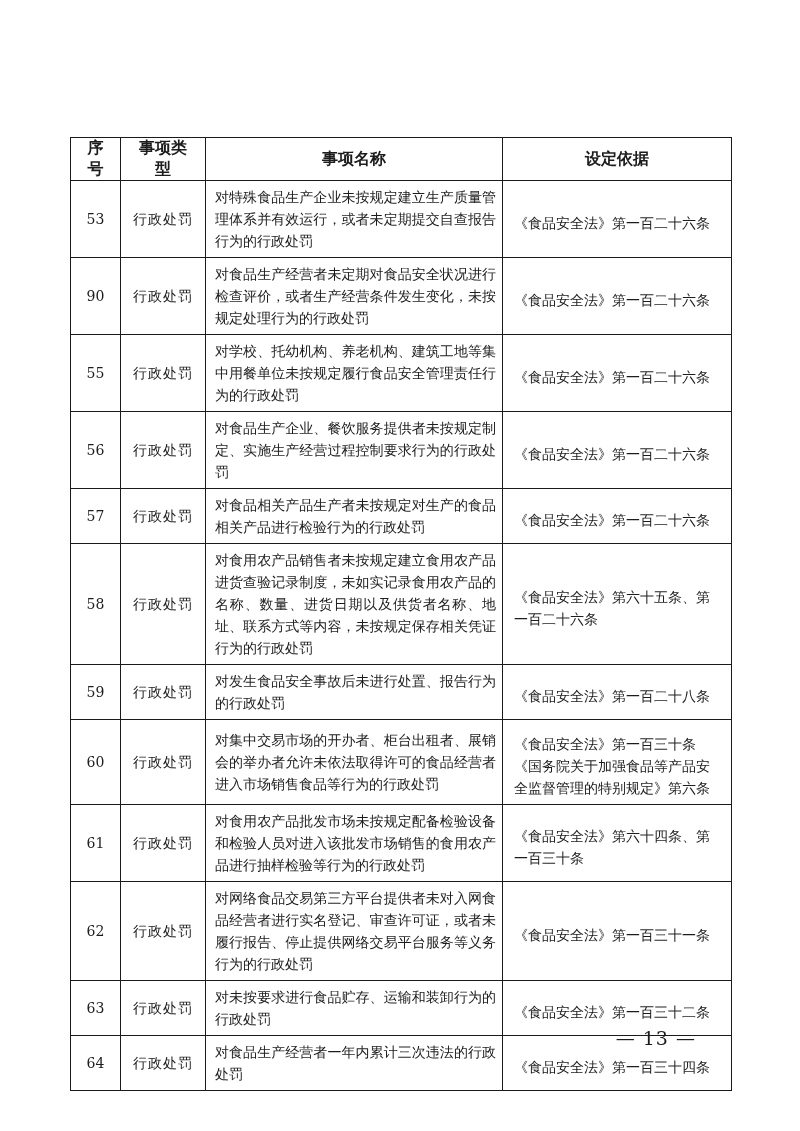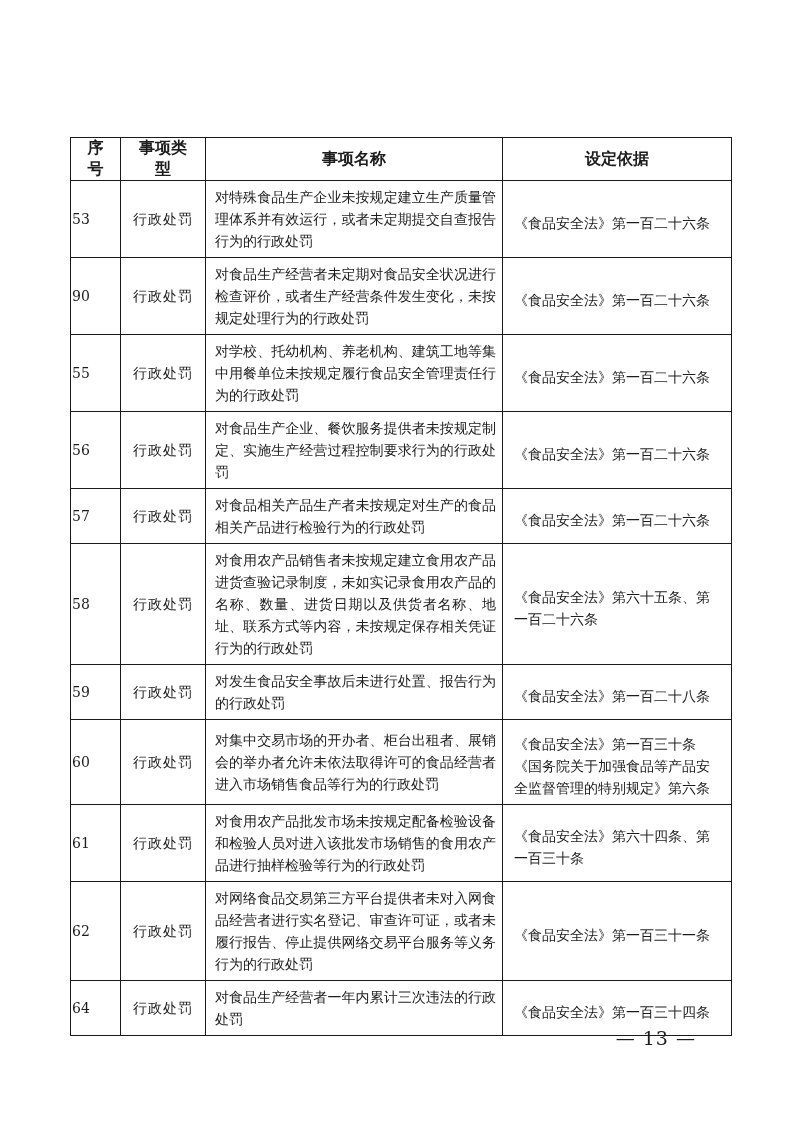--- a/index.html
+++ b/index.html
@@ -38,20 +38,21 @@
     font-size: 16px;
     height: 43px;
     text-align: center;
     padding: 0 14px;
   }
   .doc-table td {
     font-size: 14px;
     line-height: 22px;
   }
   td.c-no {
+    text-align: center;
     font-family: "DejaVu Serif", serif;
   }
   td.c-type {
     text-align: center;
     letter-spacing: 1px;
   }
   td.c-name {
     text-align: justify;
     padding: 5px 6px 5px 9px;
   }
@@ -179,20 +180,28 @@
   </tr>
       <tr>
     <td class="c-no">62</td>
     <td class="c-type">行政处罚</td>
     <td class="c-name">对网络食品交易第三方平台提供者未对入网食品经营者进行实名登记、审查许可证，或者未履行报告、停止提供网络交易平台服务等义务行为的行政处罚</td>
     <td class="c-basis">
           <div>《食品安全法》第一百三十一条</div>
         </td>
   </tr>
       <tr>
+    <td class="c-no">63</td>
+    <td class="c-type">行政处罚</td>
+    <td class="c-name">对未按要求进行食品贮存、运输和装卸行为的行政处罚</td>
+    <td class="c-basis">
+          <div>《食品安全法》第一百三十二条</div>
+        </td>
+  </tr>
+      <tr>
     <td class="c-no">64</td>
     <td class="c-type">行政处罚</td>
     <td class="c-name">对食品生产经营者一年内累计三次违法的行政处罚</td>
     <td class="c-basis">
           <div>《食品安全法》第一百三十四条</div>
         </td>
   </tr>
     </tbody>
 </table>
 

